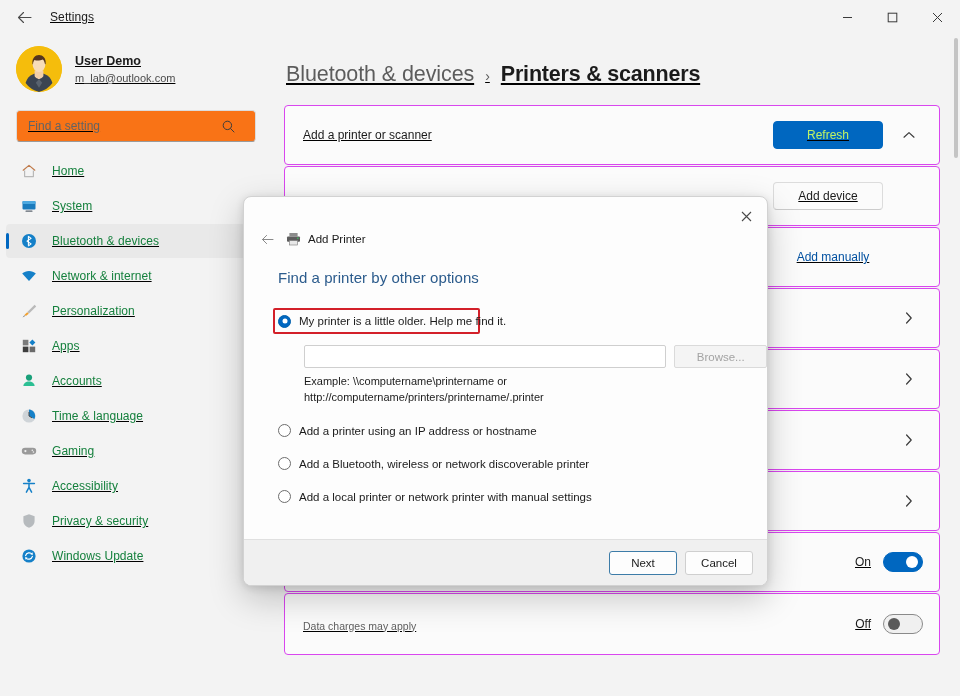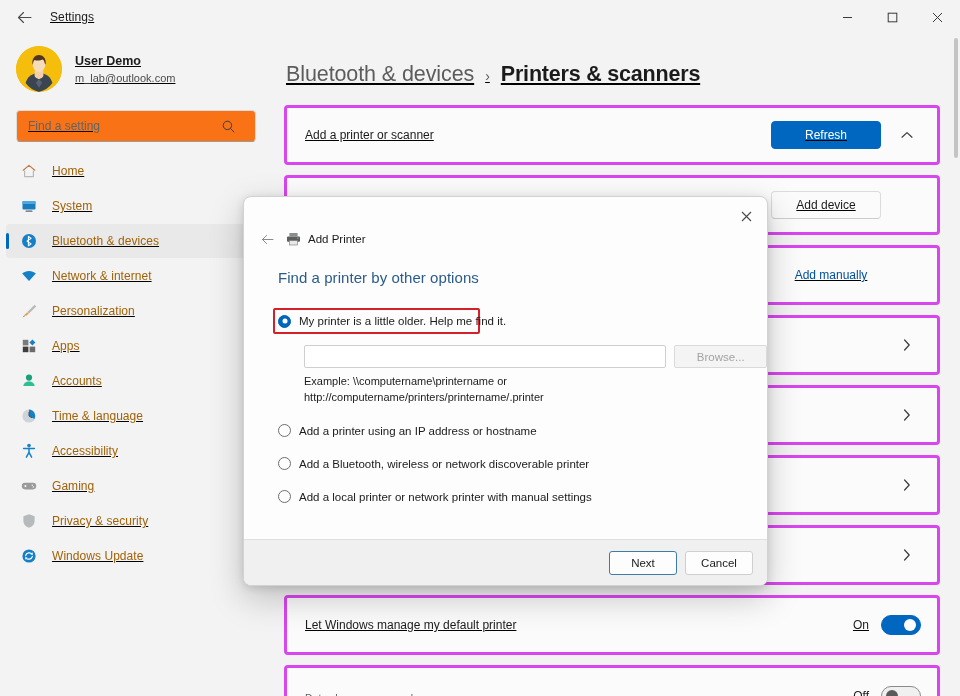--- a/index.html
+++ b/index.html
@@ -87,56 +87,56 @@
   .navitem.active { background: #e9e9e9; }
   .navitem.active::before {
     content: ""; position: absolute; left: 0px; top: 9px;
     width: 3px; height: 16px; border-radius: 2px; background: #0067c0;
   }
   .nav-icon {
     width: 22px; height: 18px; flex: 0 0 22px;
     display: flex; align-items: center; justify-content: center;
   }
   .nav-label {
-    font-size: 12px; color: #a16207; margin-left: 12px;
+    font-size: 12px; color: #15803d; margin-left: 12px;
     letter-spacing: .05px;
   }
 
   
   .main {
     flex: 1 1 auto; min-width: 0;
     background: #f3f3f3;
     padding: 0 20px 0 12px;
     overflow: hidden; position: relative;
   }
   .breadcrumb {
     display: flex; align-items: baseline;
     padding: 28px 0 18px 2px; gap: 11px;
   }
   .crumb-parent { font-size: 21.5px; color: #5c5c5c; letter-spacing: -.1px; }
   .crumb-sep { font-size: 14px; color: #5c5c5c; }
   .crumb-current { font-size: 21.5px; font-weight: bold; color: #1b1b1b; letter-spacing: -.2px; }
 
   .card {
     background: #fbfbfb;
-    border: 3px solid #d946ef;
+    border: 1px solid #d946ef;
     border-radius: 4px;
-    margin-bottom: 10px;
+    margin-bottom: 1px;
     display: flex; align-items: center;
     padding: 0 16px 0 18px;
     min-height: 60px;
     position: relative;
   }
   .card.tall { min-height: 62px; }
   .card-title { font-size: 12px; color: #1b1b1b; }
   .card-sub { font-size: 10.5px; color: #5f5f5f; margin-top: 3px; }
   .card-spacer { flex: 1; }
 
   .btn-accent {
-    background: #0067c0; color: #ffffff;
+    background: #0067c0; color: #bef264;
     border: 1px solid #0067c0; border-radius: 4px;
     font-size: 12px; padding: 6px 26px; min-width: 110px;
     text-align: center; font-family: inherit;
   }
   .btn-plain {
     background: #fbfbfb; color: #1b1b1b;
     border: 1px solid #dcdcdc; border-bottom-color: #ccc;
     border-radius: 4px; font-size: 12px;
     padding: 6px 22px; min-width: 110px; text-align: center;
     font-family: inherit;
@@ -396,37 +396,37 @@
                 <path d="M8 1.4A6.6 6.6 0 0 1 13.4 11L8 8z" fill="#1580c8"></path>
                 <path d="M8 4.4V8l2.6 1.6" stroke="#4a4a4a" stroke-width="1" fill="none" stroke-linecap="round"></path>
               </svg>
           </span>
           <span class="nav-label">Time &amp; language</span>
         </div>
 
         <div class="navitem">
           <span class="nav-icon">
             <svg width="16" height="16" viewBox="0 0 16 16">
-                <circle cx="8" cy="2.6" r="1.8" fill="#1580c8"></circle>
-                <path d="M2.6 5.6h10.8M8 5.2v5M8 9.4l-2.6 4.8M8 9.4l2.6 4.8" stroke="#1580c8" stroke-width="1.5" stroke-linecap="round" fill="none"></path>
-              </svg>
-          </span>
-          <span class="nav-label">Accessibility</span>
-        </div>
-
-        <div class="navitem">
-          <span class="nav-icon">
-            <svg width="16" height="16" viewBox="0 0 16 16">
                 <rect x="0.8" y="4.8" width="14.4" height="6.6" rx="3.3" fill="#9a9a9a"></rect>
                 <circle cx="4.4" cy="8.1" r="1.1" fill="#efefef"></circle>
                 <circle cx="11.3" cy="7.2" r=".8" fill="#efefef"></circle>
                 <circle cx="12.4" cy="9" r=".8" fill="#efefef"></circle>
               </svg>
           </span>
           <span class="nav-label">Gaming</span>
+        </div>
+
+        <div class="navitem">
+          <span class="nav-icon">
+            <svg width="16" height="16" viewBox="0 0 16 16">
+                <circle cx="8" cy="2.6" r="1.8" fill="#1580c8"></circle>
+                <path d="M2.6 5.6h10.8M8 5.2v5M8 9.4l-2.6 4.8M8 9.4l2.6 4.8" stroke="#1580c8" stroke-width="1.5" stroke-linecap="round" fill="none"></path>
+              </svg>
+          </span>
+          <span class="nav-label">Accessibility</span>
         </div>
 
         <div class="navitem">
           <span class="nav-icon">
             <svg width="16" height="16" viewBox="0 0 16 16">
                 <path d="M8 1.2l5.6 2.1v4.5c0 3.4-2.4 6-5.6 7-3.2-1-5.6-3.6-5.6-7V3.3z" fill="#b6babd"></path>
               </svg>
           </span>
           <span class="nav-label">Privacy &amp; security</span>
         </div>

